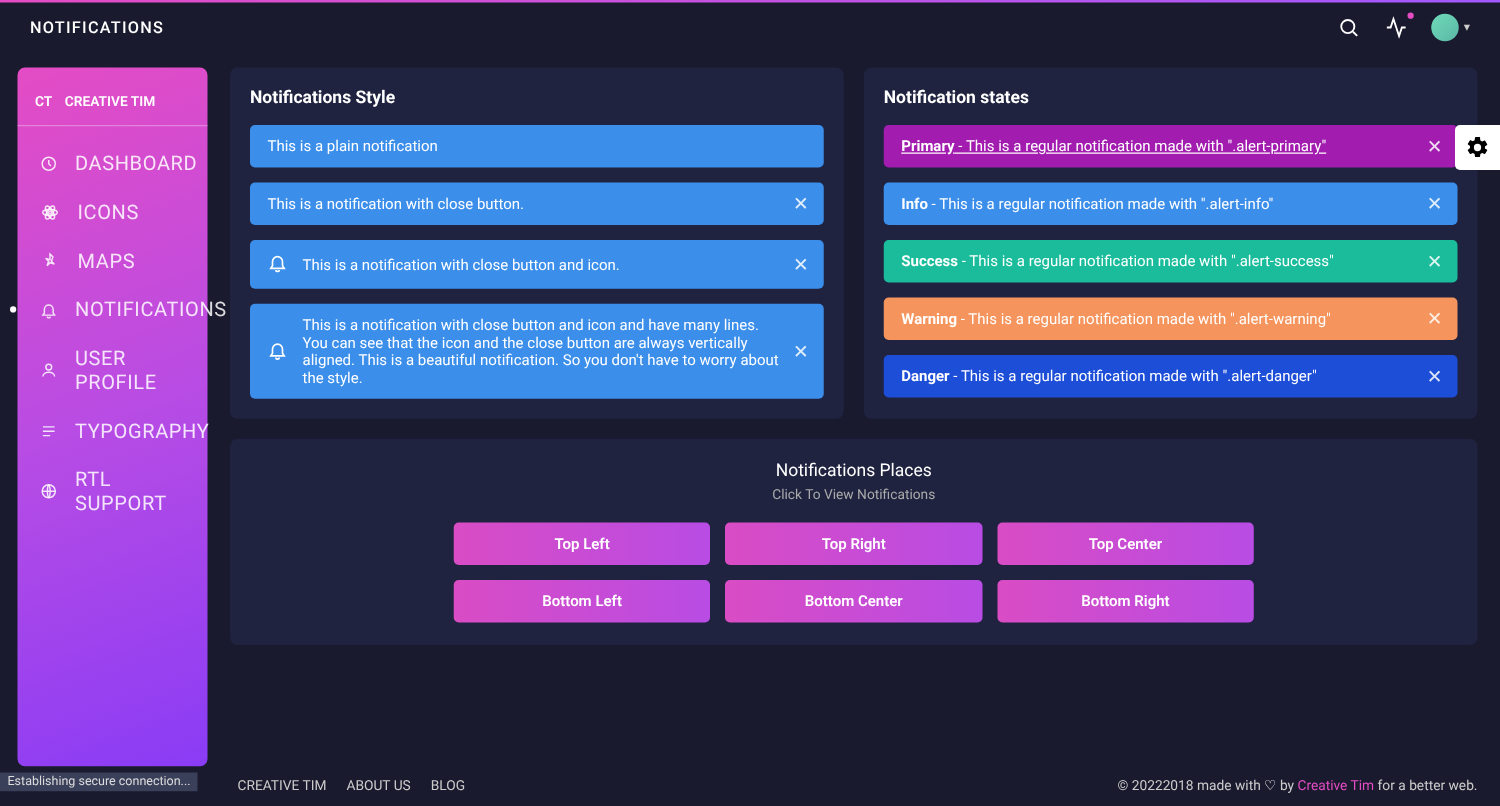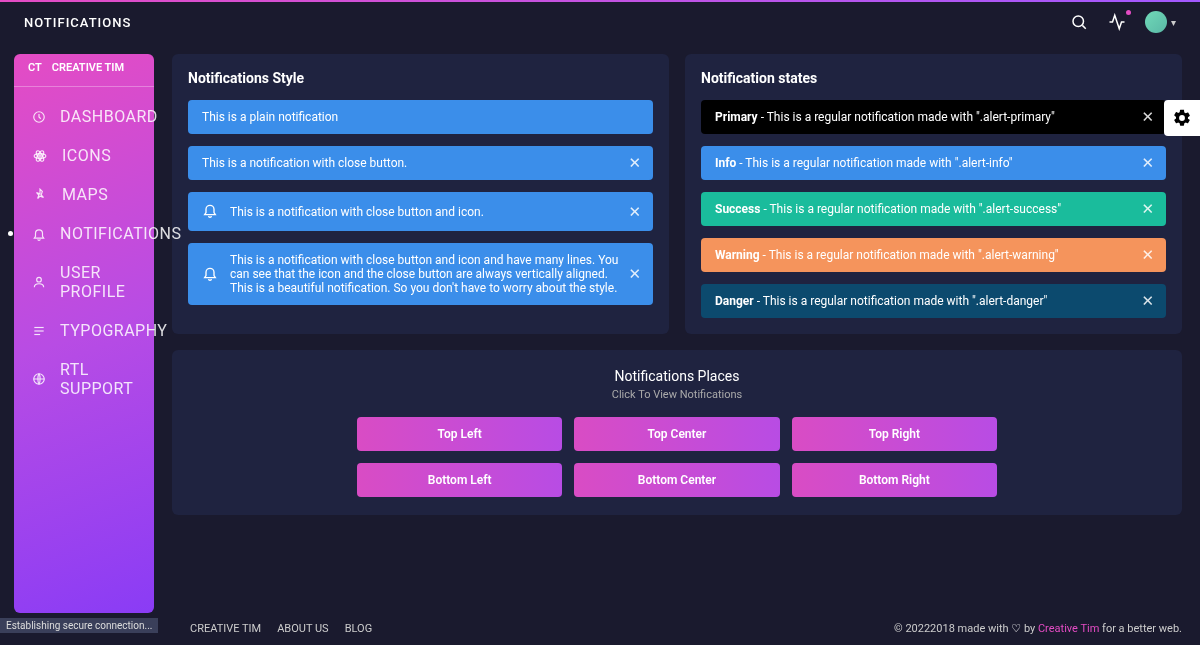--- a/index.html
+++ b/index.html
@@ -10,42 +10,42 @@
 .header-right { display:flex; align-items:center; gap:18px; }
 .header-icon { width:20px; height:20px; display:flex; align-items:center; justify-content:center; color:#fff; cursor:pointer; }
 .pulse-badge { position:relative; }
 .pulse-badge::after { content:''; position:absolute; top:-2px; right:-4px; width:5px; height:5px; background:#e44cc4; border-radius:50%; }
 .avatar { width:22px; height:22px; border-radius:50%; background:linear-gradient(135deg,#70d9b8,#5ab8a6); display:inline-block; }
 .avatar-wrap { display:flex; align-items:center; gap:4px; cursor:pointer; }
 .caret { font-size:10px; color:#ccc; }
 
 .main { display:flex; height:calc(100% - 62px); }
 
-.sidebar { width:140px; margin:12px 0 12px 14px; background:linear-gradient(160deg,#e44cc4 0%,#b84ce4 50%,#8a3cf5 100%); border-radius:6px; padding:3px 0; }
+.sidebar { width:152px; margin:12px 0 12px 14px; background:linear-gradient(160deg,#e44cc4 0%,#b84ce4 50%,#8a3cf5 100%); border-radius:6px; padding:17px 0; }
 .brand { display:flex; align-items:center; gap:10px; padding:4px 14px 12px 14px; border-bottom:1px solid rgba(255,255,255,0.3); margin-bottom:10px; }
 .brand-ct { font-size:11px; font-weight:600; }
 .brand-name { font-size:11px; font-weight:600; }
 .nav-item { display:flex; align-items:center; gap:14px; padding:10px 18px; cursor:pointer; font-size:16px; letter-spacing:0.5px; color:rgba(255,255,255,0.85); position:relative; }
 .nav-item.active::before { content:''; position:absolute; left:-6px; width:5px; height:5px; background:#fff; border-radius:50%; }
 .nav-icon { width:16px; height:16px; display:flex; align-items:center; justify-content:center; }
 
 .content { flex:1; padding:12px 18px; overflow:hidden; }
 .row { display:flex; gap:16px; margin-bottom:16px; }
 .card { background:#1f2340; border-radius:6px; padding:16px; }
 .card-title { font-size:14px; font-weight:700; margin-bottom:14px; }
 .col-left { flex:1; }
 .col-right { flex:1; }
 
 .alert { border-radius:4px; padding:10px 14px; margin-bottom:12px; display:flex; align-items:center; gap:12px; font-size:12px; position:relative; }
 .alert:last-child { margin-bottom:0; }
 .alert-info { background:#3b8eea; }
-.alert-primary { background:#000000; }
+.alert-primary { background:#a21caf;text-decoration:underline; }
 .alert-success { background:#1abc9c; }
 .alert-warning { background:#f5945c; }
-.alert-danger { background:#0c4a6e; }
+.alert-danger { background:#1d4ed8; }
 .alert .close { position:absolute; right:12px; top:50%; transform:translateY(-50%); cursor:pointer; opacity:0.85; font-size:15px; }
 .alert .bell { width:16px; height:16px; flex-shrink:0; }
 .alert .txt { flex:1; padding-right:20px; }
 .alert .bold { font-weight:700; }
 
 .places-card { width:100%; padding:18px; text-align:center; }
 .places-title { font-size:14px; margin-bottom:4px; }
 .places-sub { font-size:11px; color:#aaa; margin-bottom:16px; }
 .places-grid { display:grid; grid-template-columns:repeat(3,1fr); gap:12px; max-width:640px; margin:0 auto; }
 .place-btn { background:linear-gradient(90deg,#d94cc4,#b84ce4); border:none; color:#fff; padding:10px; border-radius:4px; font-size:12px; font-weight:600; cursor:pointer; }
@@ -218,22 +218,22 @@
             </div>
           </div>
       </div>
     </div>
 
     <div class="card places-card">
       <div class="places-title">Notifications Places</div>
       <div class="places-sub">Click To View Notifications</div>
       <div class="places-grid" id="places-grid">
           <button class="place-btn">Top Left</button>
+          <button class="place-btn">Top Right</button>
           <button class="place-btn">Top Center</button>
-          <button class="place-btn">Top Right</button>
           <button class="place-btn">Bottom Left</button>
           <button class="place-btn">Bottom Center</button>
           <button class="place-btn">Bottom Right</button>
         </div>
     </div>
 
   </div>
 </div>
 
 <div class="footer">

